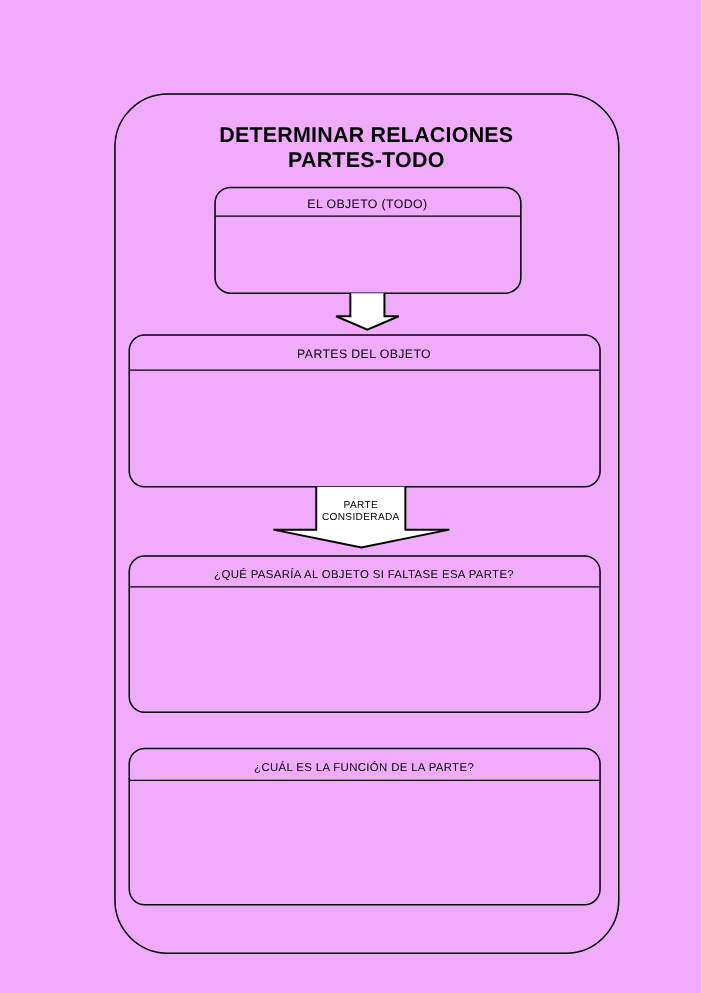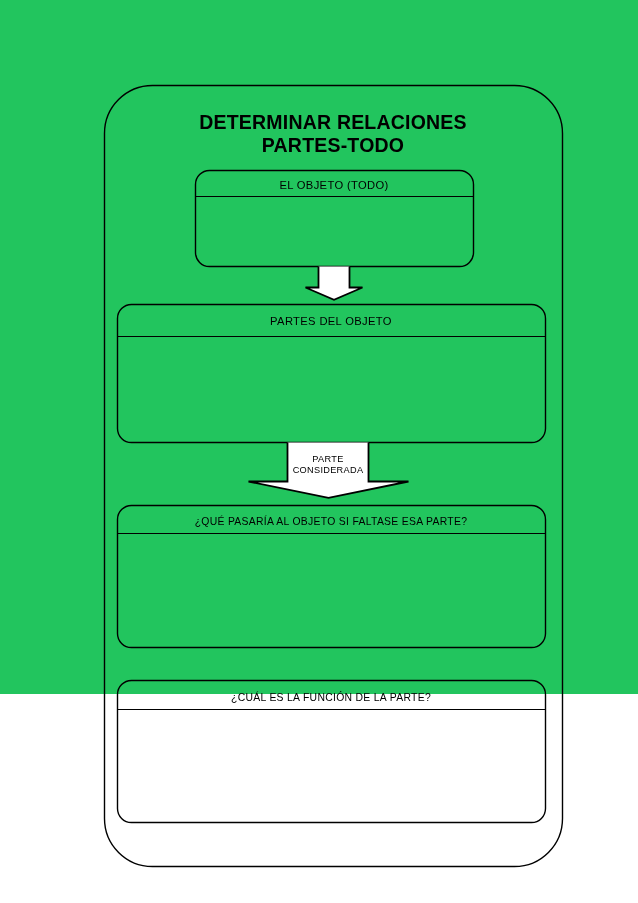--- a/index.html
+++ b/index.html
@@ -10,22 +10,22 @@
   body {
     width: 638px;
     height: 903px;
     overflow: hidden;
     font-family: "Liberation Sans", sans-serif;
     color: #000000;
   }
   #worksheet {
     position: relative;
     width: 638px;
-    height: 694px;
-    background: #22c55e;
+    height: 903px;
+    background: #f0abfc;
   }
   svg.diagram {
     position: absolute;
     left: 0;
     top: 0;
     width: 638px;
     height: 903px;
   }
   .stroke {
     fill: none;

